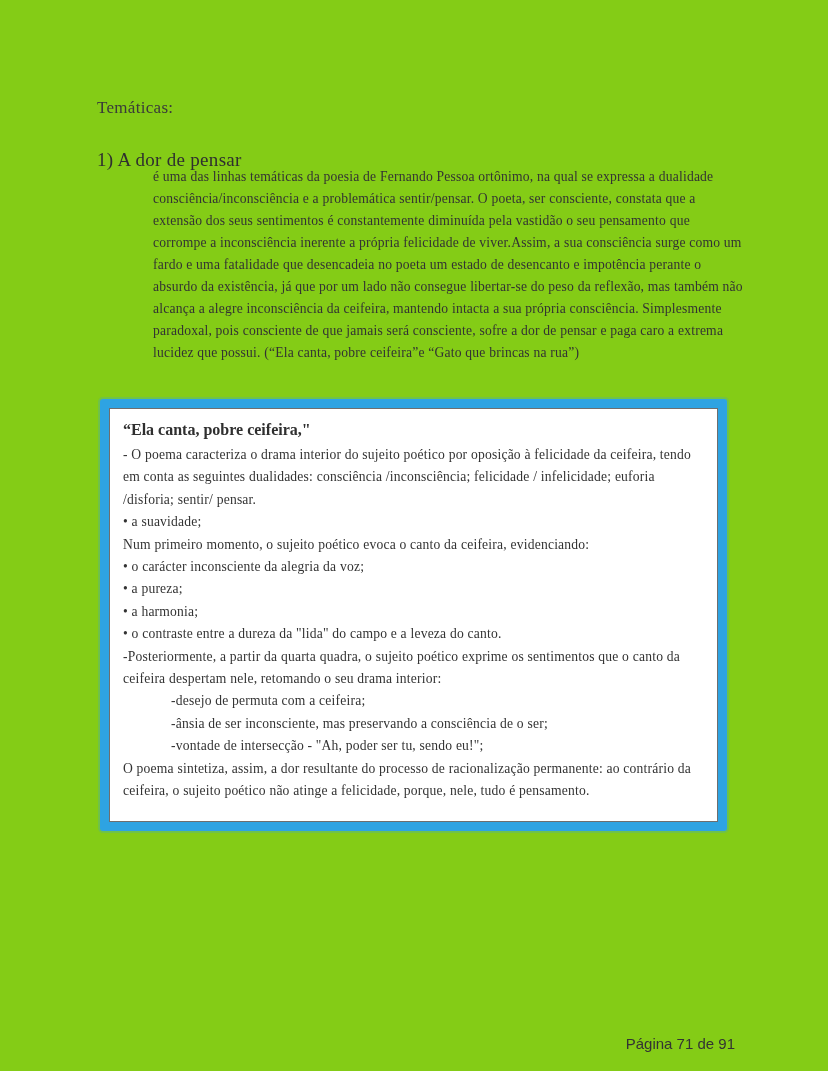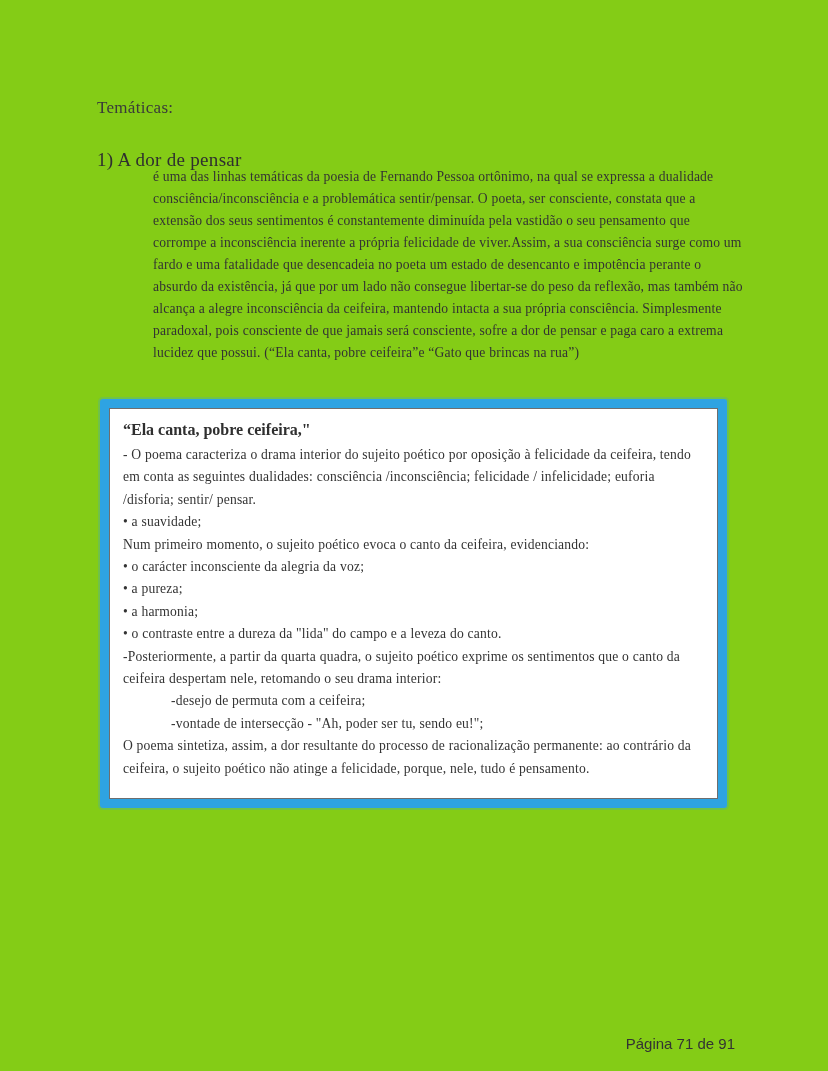--- a/index.html
+++ b/index.html
@@ -107,20 +107,21 @@
       <div class="box-title">“Ela canta, pobre ceifeira,"</div>
       <div class="box-text">- O poema caracteriza o drama interior do sujeito poético por oposição à felicidade da ceifeira, tendo em conta as seguintes dualidades: consciência /inconsciência; felicidade / infelicidade; euforia /disforia; sentir/ pensar.</div>
       <div class="box-text">• a suavidade;</div>
       <div class="box-text">Num primeiro momento, o sujeito poético evoca o canto da ceifeira, evidenciando:</div>
       <div class="box-text">• o carácter inconsciente da alegria da voz;</div>
       <div class="box-text">• a pureza;</div>
       <div class="box-text">• a harmonia;</div>
       <div class="box-text">• o contraste entre a dureza da "lida" do campo e a leveza do canto.</div>
       <div class="box-text">-Posteriormente, a partir da quarta quadra, o sujeito poético exprime os sentimentos que o canto da ceifeira despertam nele, retomando o seu drama interior:</div>
       <div class="box-text indent">-desejo de permuta com a ceifeira;</div>
+      <div class="box-text indent">-ânsia de ser inconsciente, mas preservando a consciência de o ser;</div>
       <div class="box-text indent">-vontade de intersecção - "Ah, poder ser tu, sendo eu!";</div>
       <div class="box-text">O poema sintetiza, assim, a dor resultante do processo de racionalização permanente: ao contrário da ceifeira, o sujeito poético não atinge a felicidade, porque, nele, tudo é pensamento.</div>
     </div>
   </div>
 
   <div class="footer">Página 71 de 91</div>
 
 </div>
 
 </body></html>

